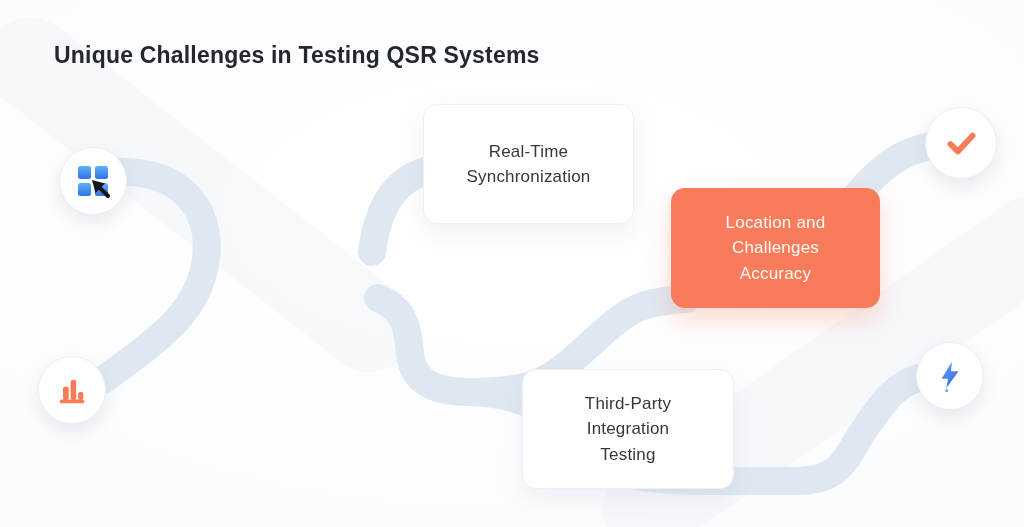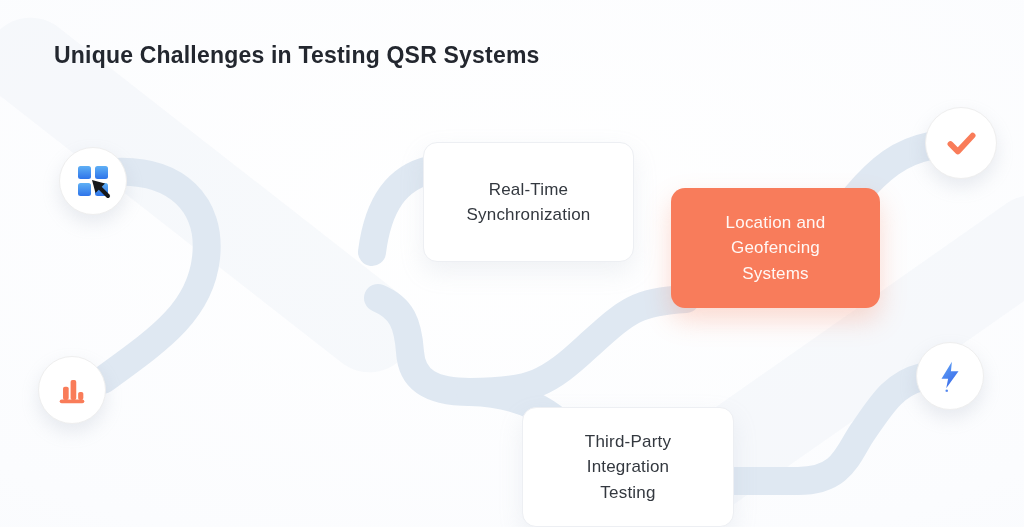--- a/index.html
+++ b/index.html
@@ -25,21 +25,20 @@
   .node {
     position:absolute; z-index:4; border-radius:14px;
     display:flex; align-items:center; justify-content:center;
     text-align:center; font-size:17px; line-height:1.5; letter-spacing:0.2px;
   }
   .node .lbl { display:block; }
   .node.white {
     background:#ffffff; border:1px solid #edeff3;
     box-shadow:0 10px 24px rgba(160,172,192,0.16);
     color:var(--box-text,#33383f);
-    margin-top:38px;
   }
   .node.blue {
     background:linear-gradient(to top right, var(--blue-start,#5066e4), var(--blue-end,#57b6f0));
     color:#ffffff;
     box-shadow:0 12px 26px rgba(90,130,220,0.28);
   }
   .node.orange {
     background:var(--orange,#f87c5b);
     color:#fff8f5;
     box-shadow:0 12px 26px rgba(248,124,91,0.28);
@@ -81,21 +80,21 @@
   </svg>
 
   <div class="page-title">Unique Challenges in Testing QSR Systems</div>
 
 
   <div class="node white node-rts">
     <span class="lbl">Real-Time Synchronization</span>
   </div>
 
   <div class="node orange node-org">
-    <span class="lbl">Location and Geofencing Systems</span>
+    <span class="lbl">Location and Challenges Accuracy</span>
   </div>
 
   <div class="node white node-tp">
     <span class="lbl">Third-Party Integration Testing</span>
   </div>
 
   <div class="icon-badge badge-grid">
     <svg width="36" height="36" viewBox="0 0 36 36">
       <defs>
         <linearGradient id="gsq" x1="0" y1="0" x2="0" y2="1">

